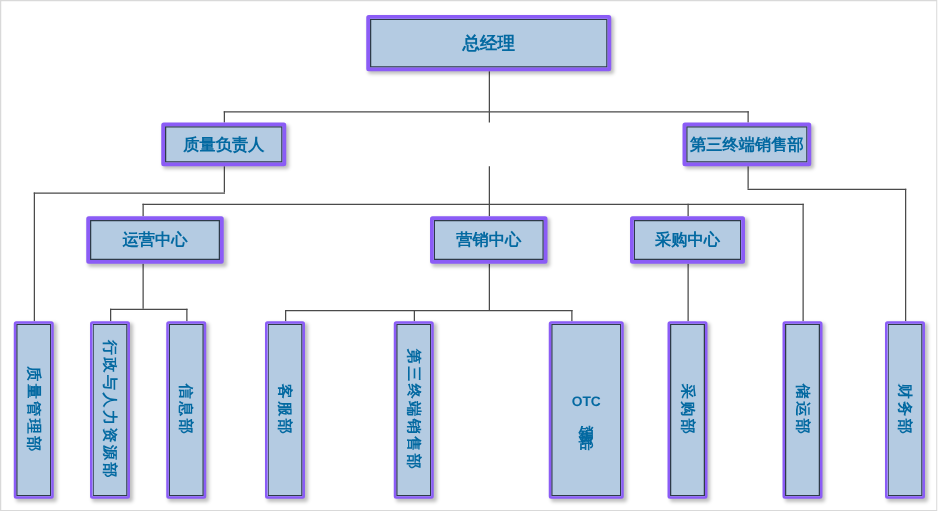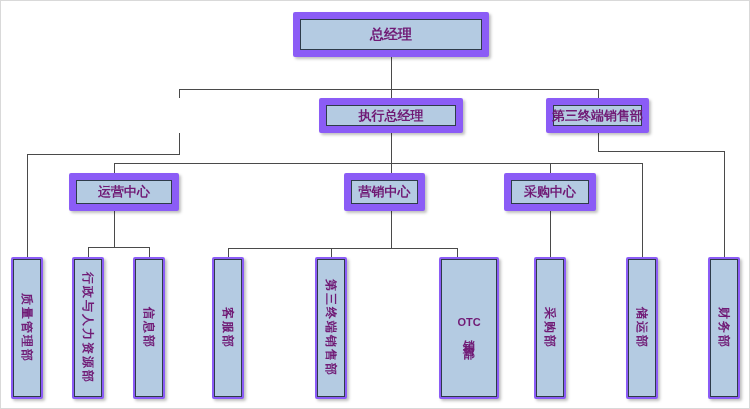--- a/index.html
+++ b/index.html
@@ -9,42 +9,42 @@
     font-family:"Liberation Sans",sans-serif;
   }
   
   .line{position:absolute;background:#4a4a4a;}
   .line.h{height:1px;}
   .line.v{width:1px;}
   
   .node{
     position:absolute;box-sizing:border-box;
     background:#b4cbe2;
-    border:7px solid #8b5cf6;
+    border:3px solid #8b5cf6;
     box-shadow:inset 0 0 0 1px #2e3b49, 2px 2px 3px rgba(0,0,0,0.25);
     border-radius:2px;
     display:flex;align-items:center;justify-content:center;
-    color:#701a75;font-weight:bold;
+    color:#0369a1;font-weight:bold;
   }
   .vnode{border-width:2px;flex-direction:column;}
   .hlabel{font-size:13px;white-space:nowrap;}
   .hlabel.big{font-size:14px;}
   .vlabel{
     writing-mode:vertical-rl;text-orientation:sideways;
     font-size:12px;letter-spacing:2px;white-space:nowrap;line-height:1;
   }
   .vlabel.upright{text-orientation:upright;letter-spacing:3px;}
   .otc-latin{font-size:11px;letter-spacing:0;margin-bottom:3px;}
   
   #n-gm{left:292px;top:11px;width:196px;height:45px;}
   #n-quality-lead{left:128px;top:97px;width:100px;height:35px;}
   #n-exec-gm{left:318px;top:97px;width:144px;height:35px;}
   #n-finance-center{left:545px;top:97px;width:103px;height:35px;}
   #n-ops-center{left:68px;top:172px;width:110px;height:38px;}
-  #n-marketing-center{left:343px;top:172px;width:81px;height:38px;}
+  #n-marketing-center{left:343px;top:172px;width:94px;height:38px;}
   #n-procurement-center{left:503px;top:172px;width:92px;height:38px;justify-content:center;}
   #n-quality-dept{left:10px;top:256px;width:32px;height:142px;}
   #n-hr-dept{left:71px;top:256px;width:32px;height:142px;}
   #n-info-dept{left:132px;top:256px;width:32px;height:142px;}
   #n-cs-dept{left:211px;top:256px;width:32px;height:142px;}
   #n-tts-dept{left:314px;top:256px;width:32px;height:142px;}
   #n-otc-dept{left:438px;top:256px;width:60px;height:142px;}
   #n-purch-dept{left:533px;top:256px;width:32px;height:142px;}
   #n-logi-dept{left:625px;top:256px;width:32px;height:142px;}
   #n-fin-dept{left:707px;top:256px;width:32px;height:142px;}
@@ -83,22 +83,22 @@
   <div class="line h" style="left:227px;top:247px;width:230px;"></div>
   <div class="line v" style="left:227px;top:247px;height:9px;"></div>
   <div class="line v" style="left:330px;top:247px;height:9px;"></div>
   <div class="line v" style="left:456px;top:247px;height:9px;"></div>
 
   <div class="line v" style="left:549px;top:210px;height:46px;"></div>
 
   <div class="node" id="n-gm">
     <span class="hlabel big">总经理</span>
   </div>
-  <div class="node" id="n-exec-gm">
-    <span class="hlabel">执行总经理</span>
+  <div class="node" id="n-quality-lead">
+    <span class="hlabel">质量负责人</span>
   </div>
   <div class="node" id="n-finance-center">
     <span class="hlabel">第三终端销售部</span>
   </div>
 
   <div class="node" id="n-ops-center">
     <span class="hlabel">运营中心</span>
   </div>
   <div class="node" id="n-marketing-center">
     <span class="hlabel">营销中心</span>

